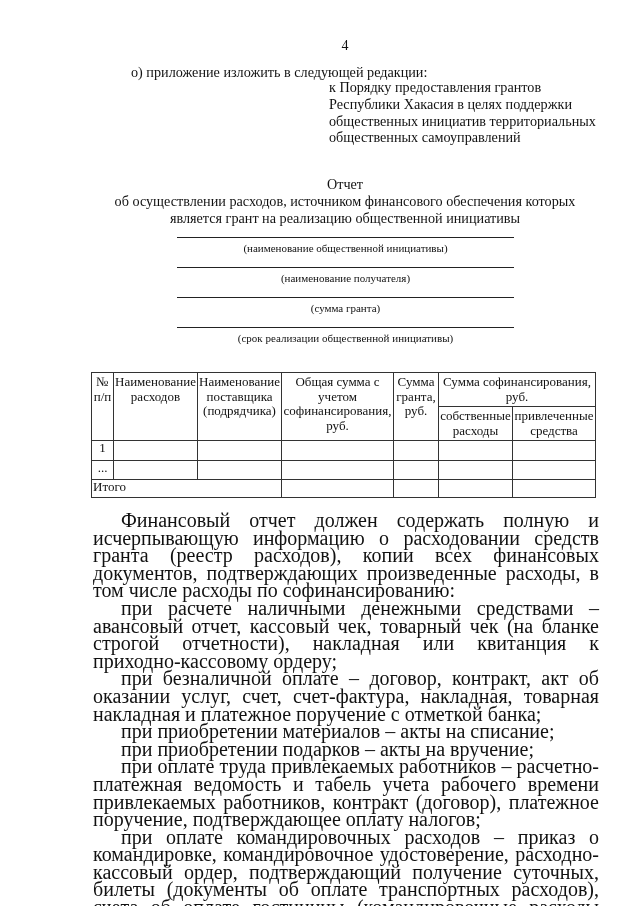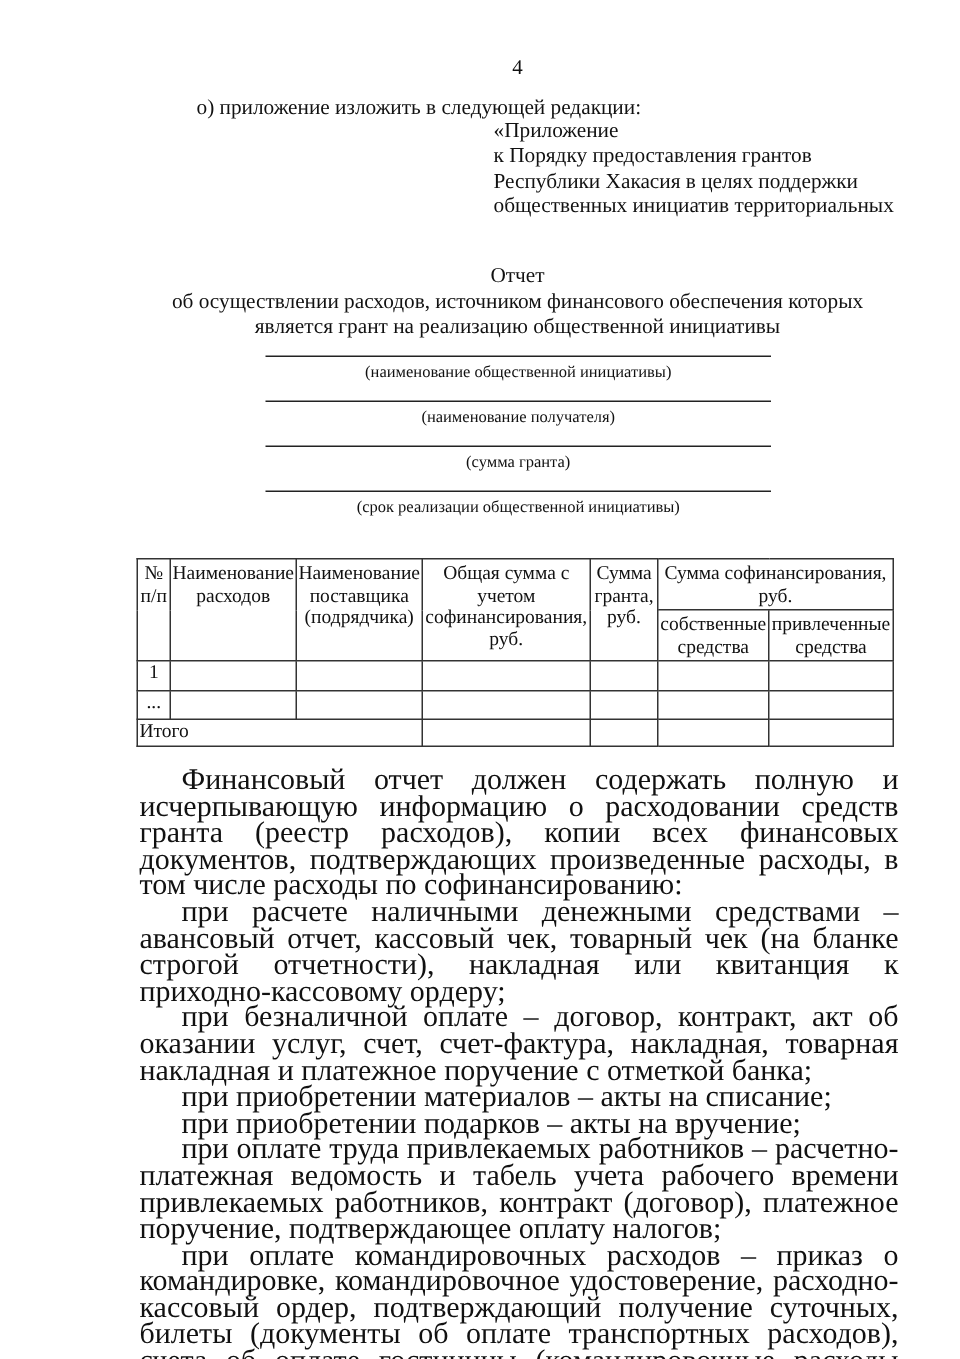--- a/index.html
+++ b/index.html
@@ -48,24 +48,24 @@
   .body-text p { margin: 0; text-indent: 28px; }
 </style>
 </head>
 <body>
 
 <div class="abs page-number">4</div>
 
 <div class="abs amend-line">о) приложение изложить в следующей редакции:</div>
 
 <div class="abs appendix-block">
-  <div>«Приложение</div>
   <div>к Порядку предоставления грантов</div>
   <div>Республики Хакасия в целях поддержки</div>
   <div>общественных инициатив территориальных</div>
+  <div>общественных самоуправлений</div>
 </div>
 
 <div class="abs report-title">
   <div>Отчет</div>
   <div>об осуществлении расходов, источником финансового обеспечения которых</div>
   <div>является грант на реализацию общественной инициативы</div>
 </div>
 
 <div class="abs field" style="top:237px;">
   <div class="rule"></div>
@@ -97,21 +97,21 @@
   <tbody>
       <tr style="height:34px;">
     <th rowspan="2">№ п/п</th>
     <th rowspan="2">Наименование расходов</th>
     <th rowspan="2">Наименование поставщика (подрядчика)</th>
     <th rowspan="2">Общая сумма с учетом софинансирования, руб.</th>
     <th rowspan="2">Сумма гранта, руб.</th>
     <th colspan="2">Сумма софинансирования, руб.</th>
   </tr>
   <tr style="height:34px;">
-    <th>собственные средства</th>
+    <th>собственные расходы</th>
     <th>привлеченные средства</th>
   </tr>
   <tr style="height:20px;">
     <td>1</td>
     <td></td>
     <td></td>
     <td></td>
     <td></td>
     <td></td>
     <td></td>

